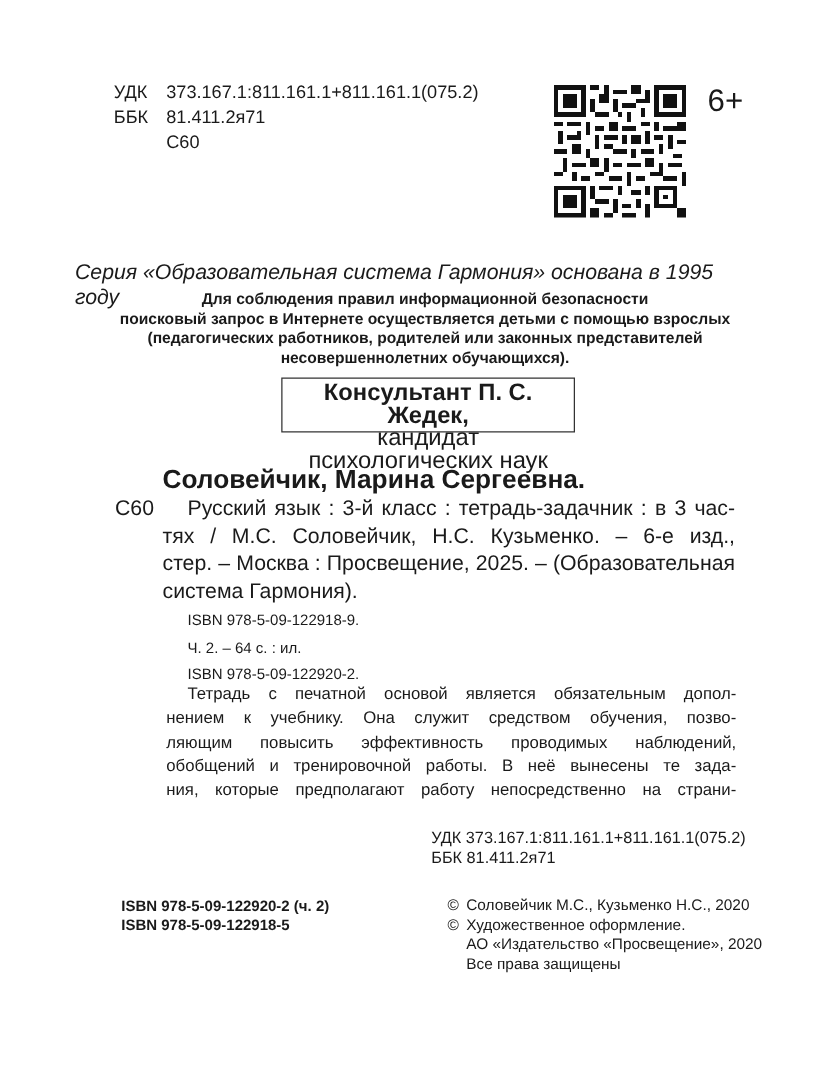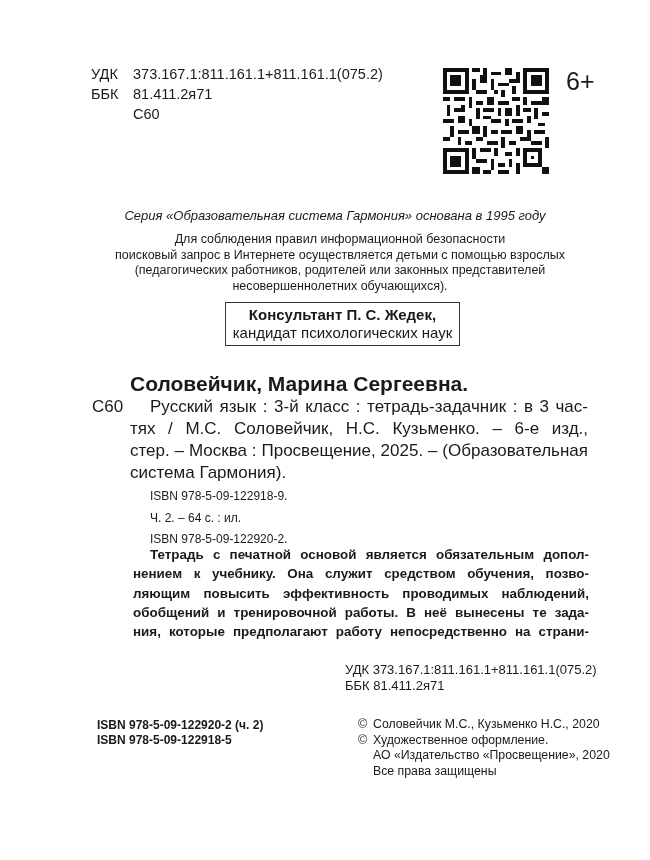--- a/index.html
+++ b/index.html
@@ -4,33 +4,33 @@
 <style>
   html, body { margin: 0; padding: 0; background: #ffffff; }
   body { width: 650px; height: 860px; position: relative; overflow: hidden;
          font-family: "Liberation Sans", "DejaVu Sans", sans-serif; color: #1a1a1a; }
   .abs { position: absolute; }
   .top-codes { left: 91px; top: 64px; font-size: 14.5px; line-height: 20px; }
   .top-codes .row { display: flex; white-space: nowrap; }
   .top-codes .lbl { width: 42px; }
   .qr { left: 443px; top: 68px; width: 106px; height: 106px; }
   .age { left: 566px; top: 66px; font-size: 25px; line-height: 30px; }
-  .series { left: 60px; width: 550px; top: 208px; text-align: center; font-style: italic; font-size: 13px; }
-  .safety { left: 80px; width: 520px; top: 232px; text-align: center; font-size: 12.5px; line-height: 15.6px; }
+  .series { left: 60px; width: 550px; top: 208px; font-style: italic; font-size: 17px; }
+  .safety { left: 80px; width: 520px; top: 232px; text-align: center; font-size: 12.5px; line-height: 15.6px; font-weight: bold; }
   .consult { left: 225px; top: 302px; width: 235px; height: 44px; border: 1.5px solid #333;
-             text-align: center; font-size: 15px; line-height: 18px; padding-top: 3px; box-sizing: border-box; }
+             text-align: center; font-size: 19px; line-height: 18px; padding-top: 3px; box-sizing: border-box; }
   .consult .name { font-weight: bold; }
   .author { left: 130px; top: 373px; font-weight: bold; font-size: 21px; line-height: 22px; }
   .c60 { left: 92px; top: 396px; font-size: 17px; line-height: 22px; }
   .bib { left: 130px; width: 458px; top: 396px; font-size: 17px; line-height: 22px; text-align: justify; }
   .bib .l { display: block; text-align-last: justify; white-space: nowrap; }
   .bib .l.first { padding-left: 20px; }
   .bib .l.last { text-align-last: left; }
   .isbns { left: 150px; top: 474px; font-size: 12px; line-height: 21.5px; margin-top: 12px; }
-  .annot { left: 133px; width: 456px; top: 545px; font-size: 13.4px; line-height: 19.3px; font-weight: bold; }
+  .annot { left: 133px; width: 456px; top: 545px; font-size: 13.4px; line-height: 19.3px; }
   .annot .l { display: block; text-align: justify; text-align-last: justify; white-space: nowrap; }
   .annot .l.first { padding-left: 17px; }
   .annot .l.last { text-align-last: left; }
   .udk-bold { left: 345px; top: 662px; font-weight: normal; font-size: 13px; line-height: 15.8px; white-space: nowrap; }
   .isbn-bold { left: 97px; top: 718px; font-weight: bold; font-size: 12px; line-height: 15px; white-space: nowrap; }
   .copy { left: 358px; top: 717px; font-size: 12.3px; line-height: 15.7px; white-space: nowrap; }
   .copy .sym { display: inline-block; width: 15px; }
   .copy .indent { padding-left: 15px; }
 </style>
 </head>

